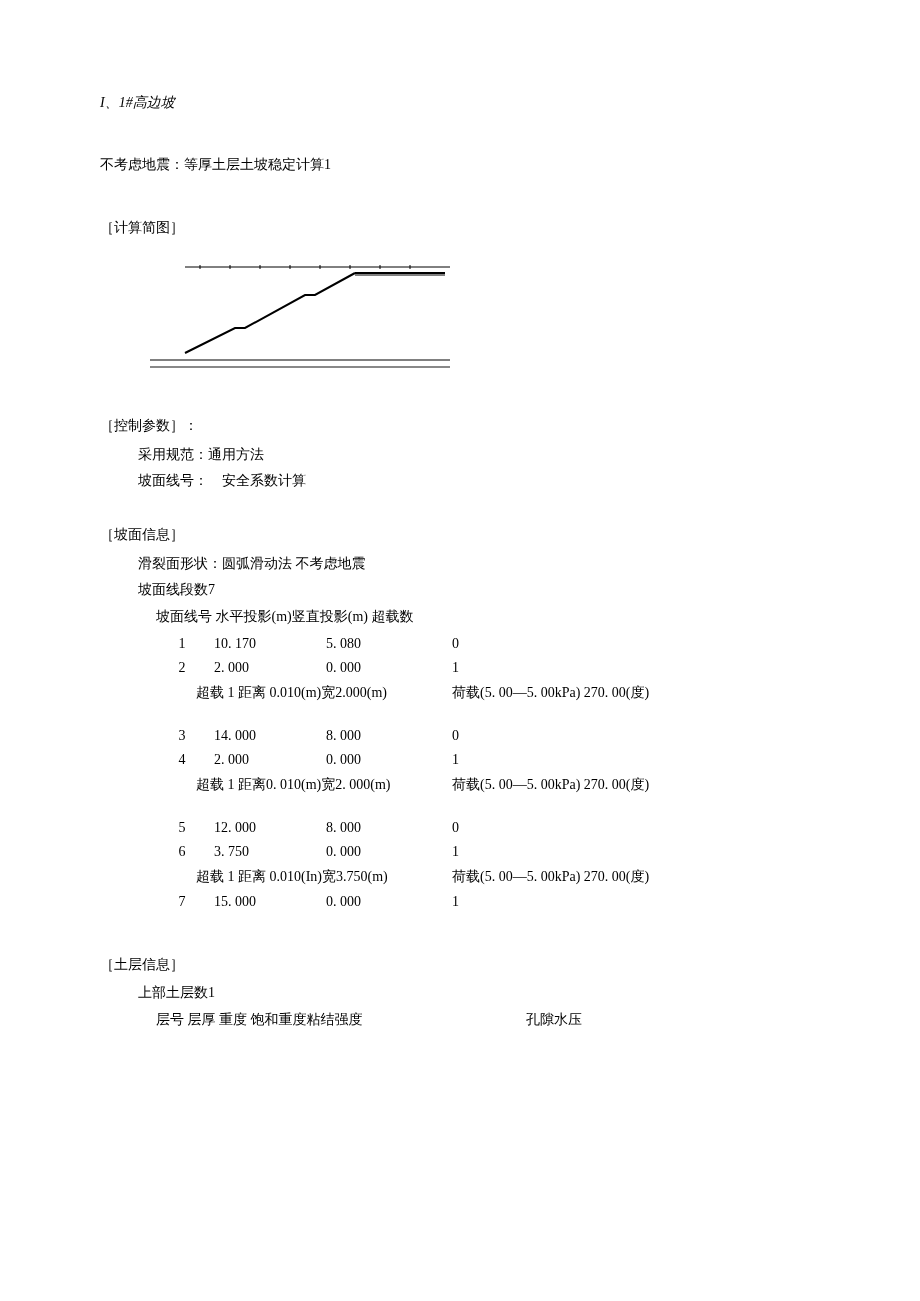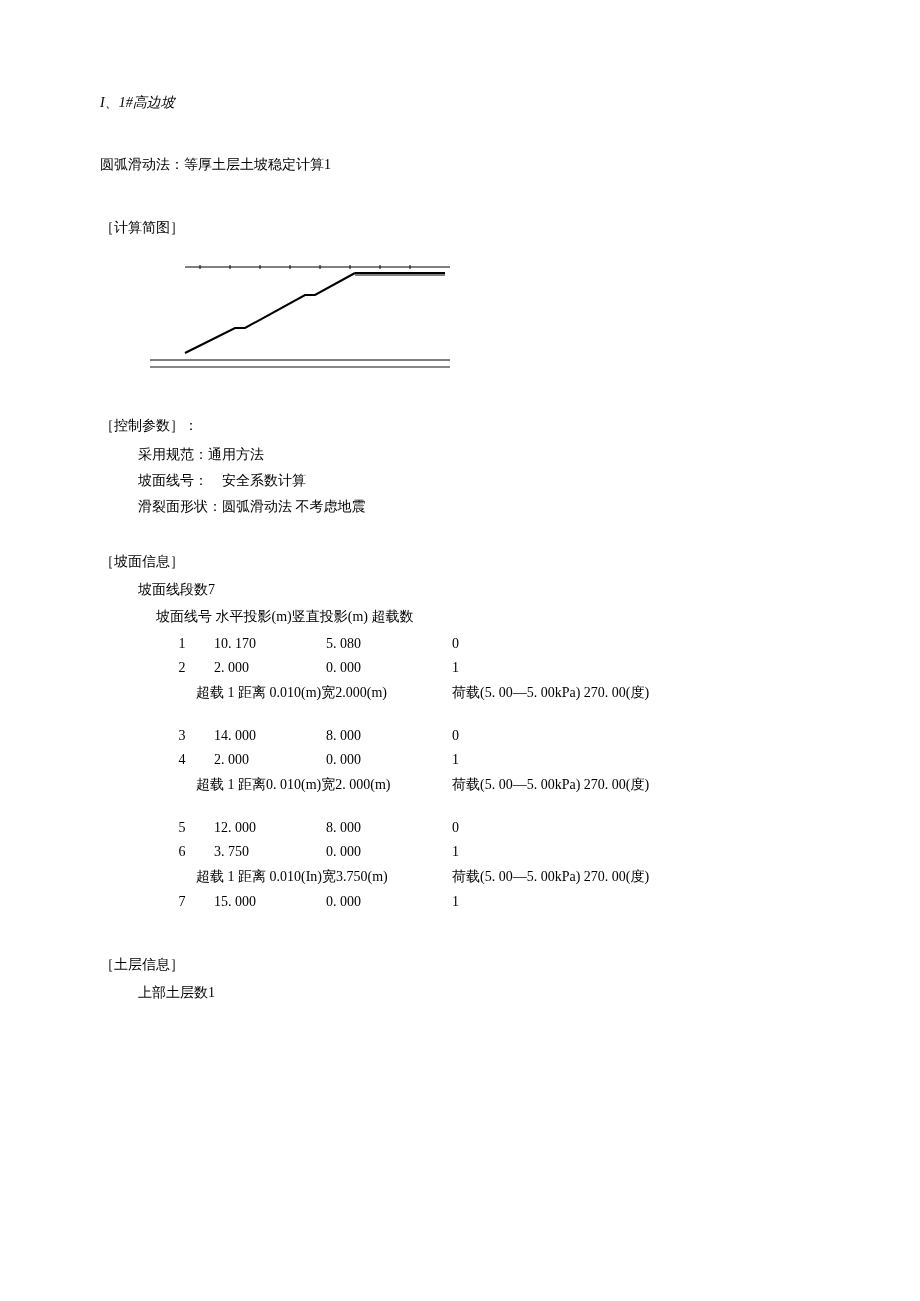--- a/index.html
+++ b/index.html
@@ -62,21 +62,21 @@
     margin-left: 56px;
   }
 </style>
 </head>
 <body>
 
 <div class="page">
 
   <div class="line h-title">I、1#高边坡</div>
 
-  <div class="line h-calc">圆弧滑动法：等厚土层土坡稳定计算1</div>
+  <div class="line h-calc">不考虑地震：等厚土层土坡稳定计算1</div>
 
   <div class="line h-section">［计算简图］</div>
 
   <div class="figure">
     <svg class="slope-svg" viewBox="0 0 330 120">
 
       <line x1="35" y1="12" x2="300" y2="12" stroke="#000" stroke-width="1"></line>
       <g stroke="#000" stroke-width="1">
         <line x1="50" y1="10" x2="50" y2="14"></line>
         <line x1="80" y1="10" x2="80" y2="14"></line>
@@ -94,23 +94,23 @@
       <polyline points="35,98 85,73 95,73 155,40 165,40 205,18" fill="none" stroke="#000" stroke-width="2"></polyline>
 
       <line x1="0" y1="105" x2="300" y2="105" stroke="#000" stroke-width="1"></line>
       <line x1="0" y1="112" x2="300" y2="112" stroke="#888" stroke-width="2"></line>
     </svg>
   </div>
 
   <div class="line h-section">［控制参数］：</div>
   <div class="line indent1">采用规范：通用方法</div>
   <div class="line indent1">坡面线号：　安全系数计算</div>
+  <div class="line h-section">［坡面信息］</div>
+
   <div class="line indent1">滑裂面形状：圆弧滑动法 不考虑地震</div>
-
-  <div class="line h-section">［坡面信息］</div>
   <div class="line indent1">坡面线段数7</div>
   <div class="line indent2">坡面线号 水平投影(m)竖直投影(m) 超载数</div>
 
   <table class="tbl">
     <tbody>
       <tr>
         <td class="c-num">1</td>
         <td class="c-hp">10. 170</td>
         <td class="c-vp">5. 080</td>
         <td class="c-ov">0</td>
@@ -173,14 +173,18 @@
         <td class="c-num">7</td>
         <td class="c-hp">15. 000</td>
         <td class="c-vp">0. 000</td>
         <td class="c-ov">1</td>
       </tr>
     </tbody>
   </table>
 
   <div class="line h-section" style="margin-top:40px">［土层信息］</div>
   <div class="line indent1">上部土层数1</div>
+  <div class="line soil-hdr">
+    <span style="display:inline-block">层号 层厚 重度 饱和重度粘结强度</span>
+    <span style="display:inline-block; margin-left:160px">孔隙水压</span>
+  </div>
 
 </div>
 
 </body></html>

